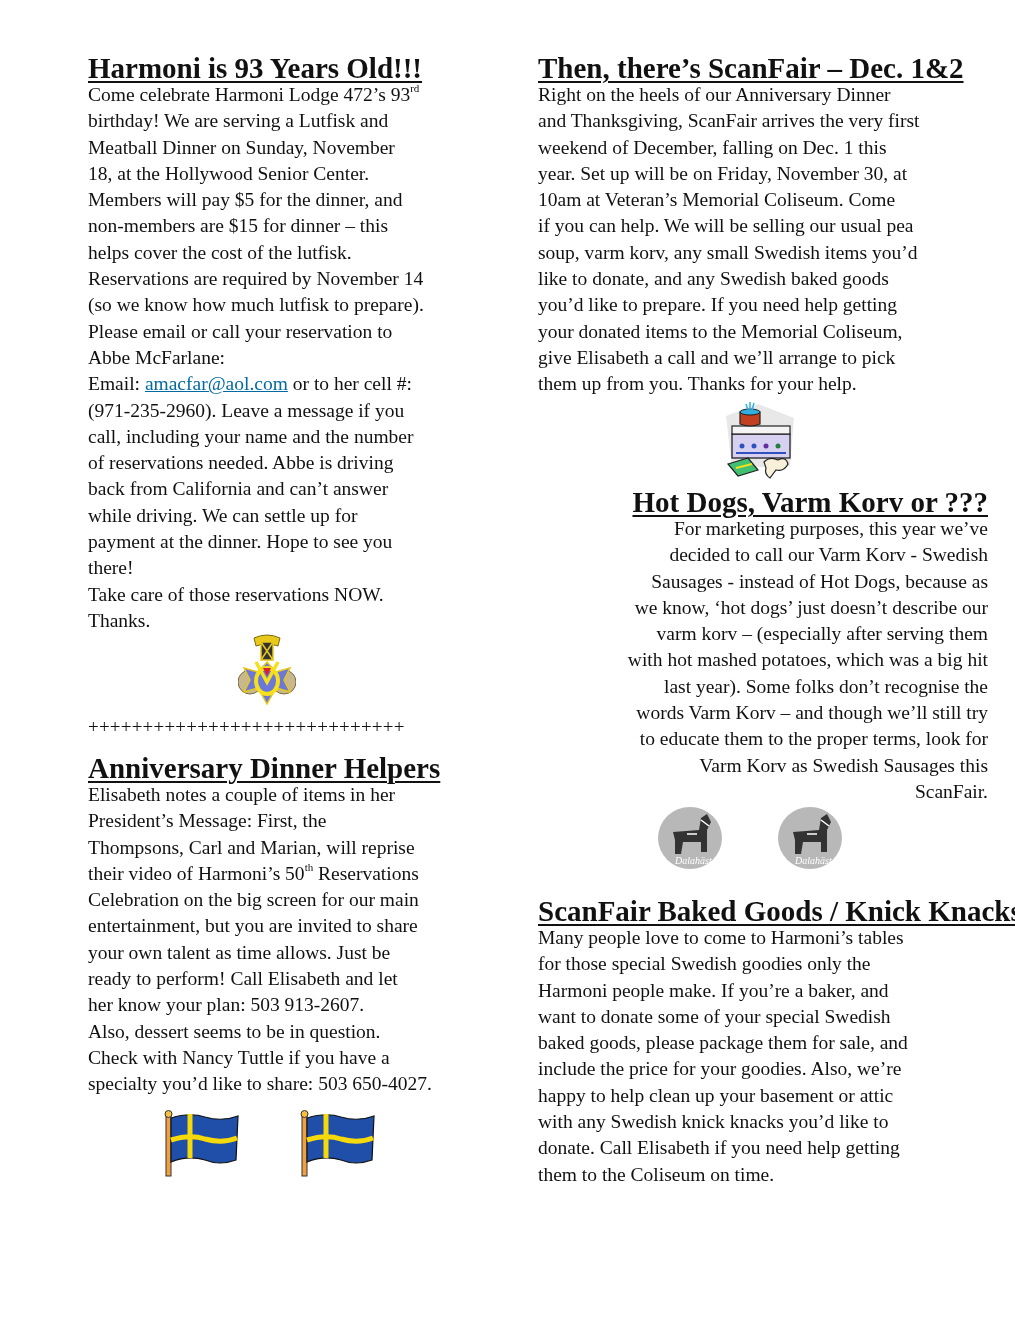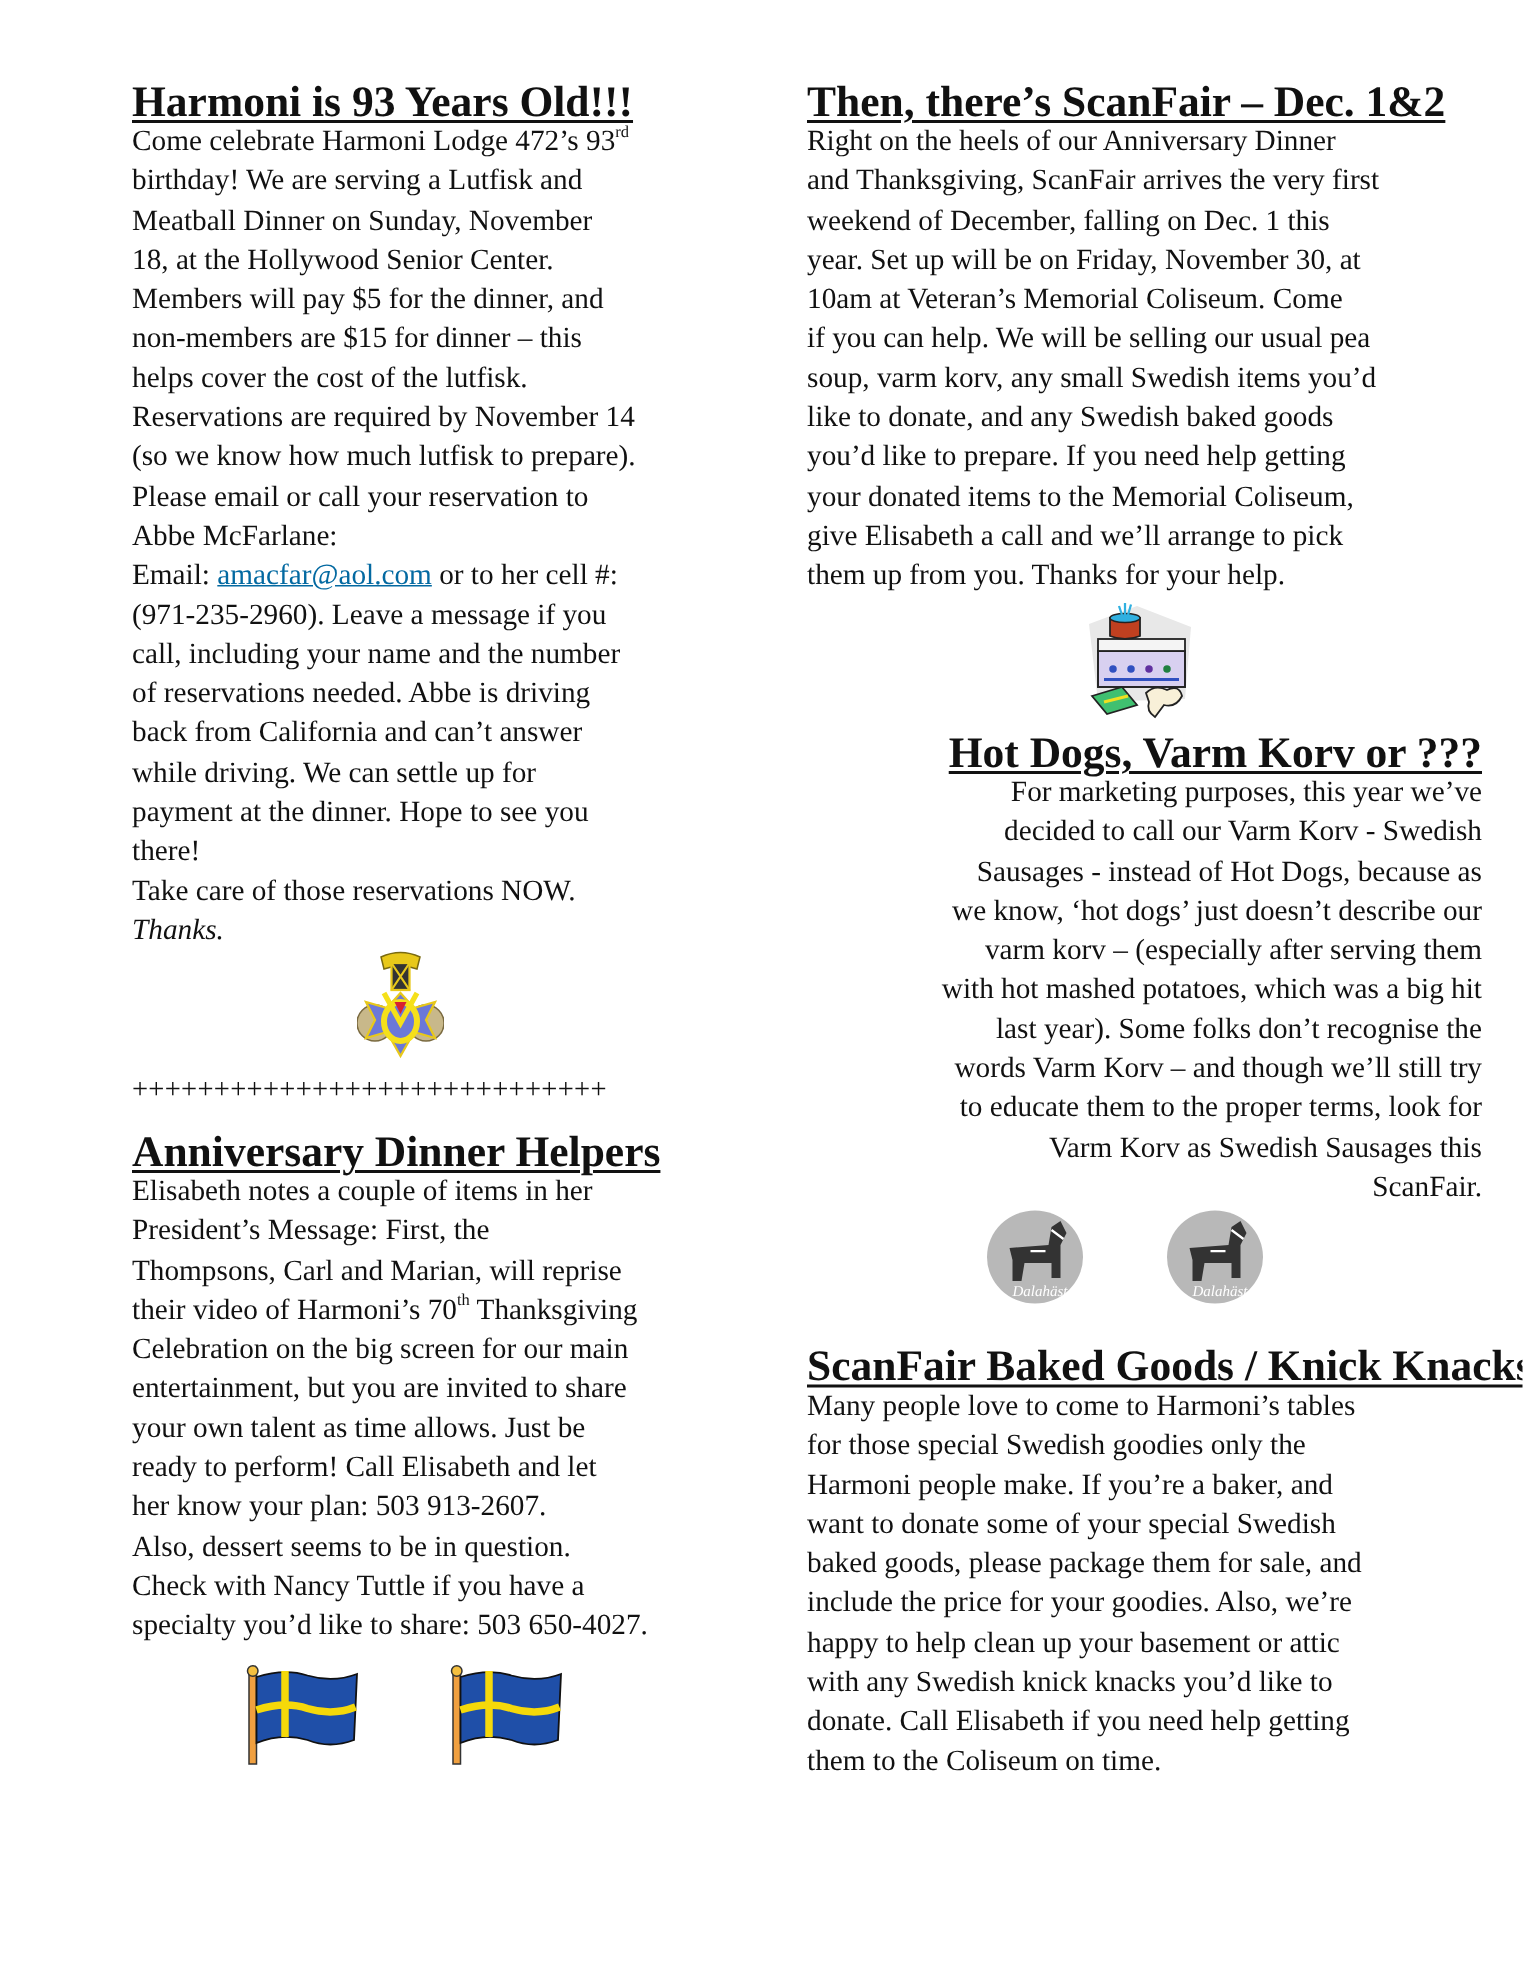--- a/index.html
+++ b/index.html
@@ -7,21 +7,21 @@
          font-family:"Liberation Serif","DejaVu Serif",serif; color:#111; }
   .col { position:absolute; top:54px; }
   .col-left { left:88px; width:410px; }
   .col-right { left:538px; width:450px; }
   .h { font-weight:bold; font-size:29px; line-height:28px; text-decoration:underline;
        text-decoration-thickness:2px; text-underline-offset:3px; margin:0; white-space:nowrap; }
   .line { font-size:19.5px; line-height:26.3px; white-space:nowrap; }
   .line sup { font-size:11px; vertical-align:9px; line-height:0; }
   a.email { color:#0369a1; text-decoration:underline; }
   .ul { }
-  .it { font-style:italic; }
+  .it { }
   .abs { position:absolute; }
   .plus { font-size:19px; letter-spacing:0.2px; line-height:22px; white-space:nowrap; }
 </style>
 </head>
 <body>
 
 <div class="col col-left">
   <h2 class="h">Harmoni is 93 Years Old!!!</h2>
   <div class="line"><span>Come celebrate Harmoni Lodge 472’s 93</span><sup>rd</sup></div>
   <div class="line">birthday!  We are serving a Lutfisk and</div>
@@ -60,21 +60,21 @@
   </svg>
 </div>
 
 <div class="abs plus" style="left:88px;top:716px;">+++++++++++++++++++++++++++++</div>
 
 <div class="col col-left" style="top:742px;margin-top:12px;">
   <h2 class="h">Anniversary Dinner Helpers</h2>
   <div class="line">Elisabeth notes a couple of items in her</div>
   <div class="line">President’s Message:  First, the</div>
   <div class="line">Thompsons, Carl and Marian, will reprise</div>
-  <div class="line"><span>their video of Harmoni’s 70</span><sup>th</sup><span> Thanksgiving</span></div>
+  <div class="line"><span>their video of Harmoni’s 50</span><sup>th</sup><span> Reservations</span></div>
   <div class="line">Celebration on the big screen for our main</div>
   <div class="line">entertainment, but you are invited to share</div>
   <div class="line">your own talent as time allows. Just be</div>
   <div class="line">ready to perform! Call Elisabeth and let</div>
   <div class="line">her know your plan: 503 913-2607.</div>
   <div class="line">Also, dessert seems to be in question.</div>
   <div class="line">Check with Nancy Tuttle if you have a</div>
   <div class="line">specialty you’d like to share: 503 650-4027.</div>
 </div>
 

